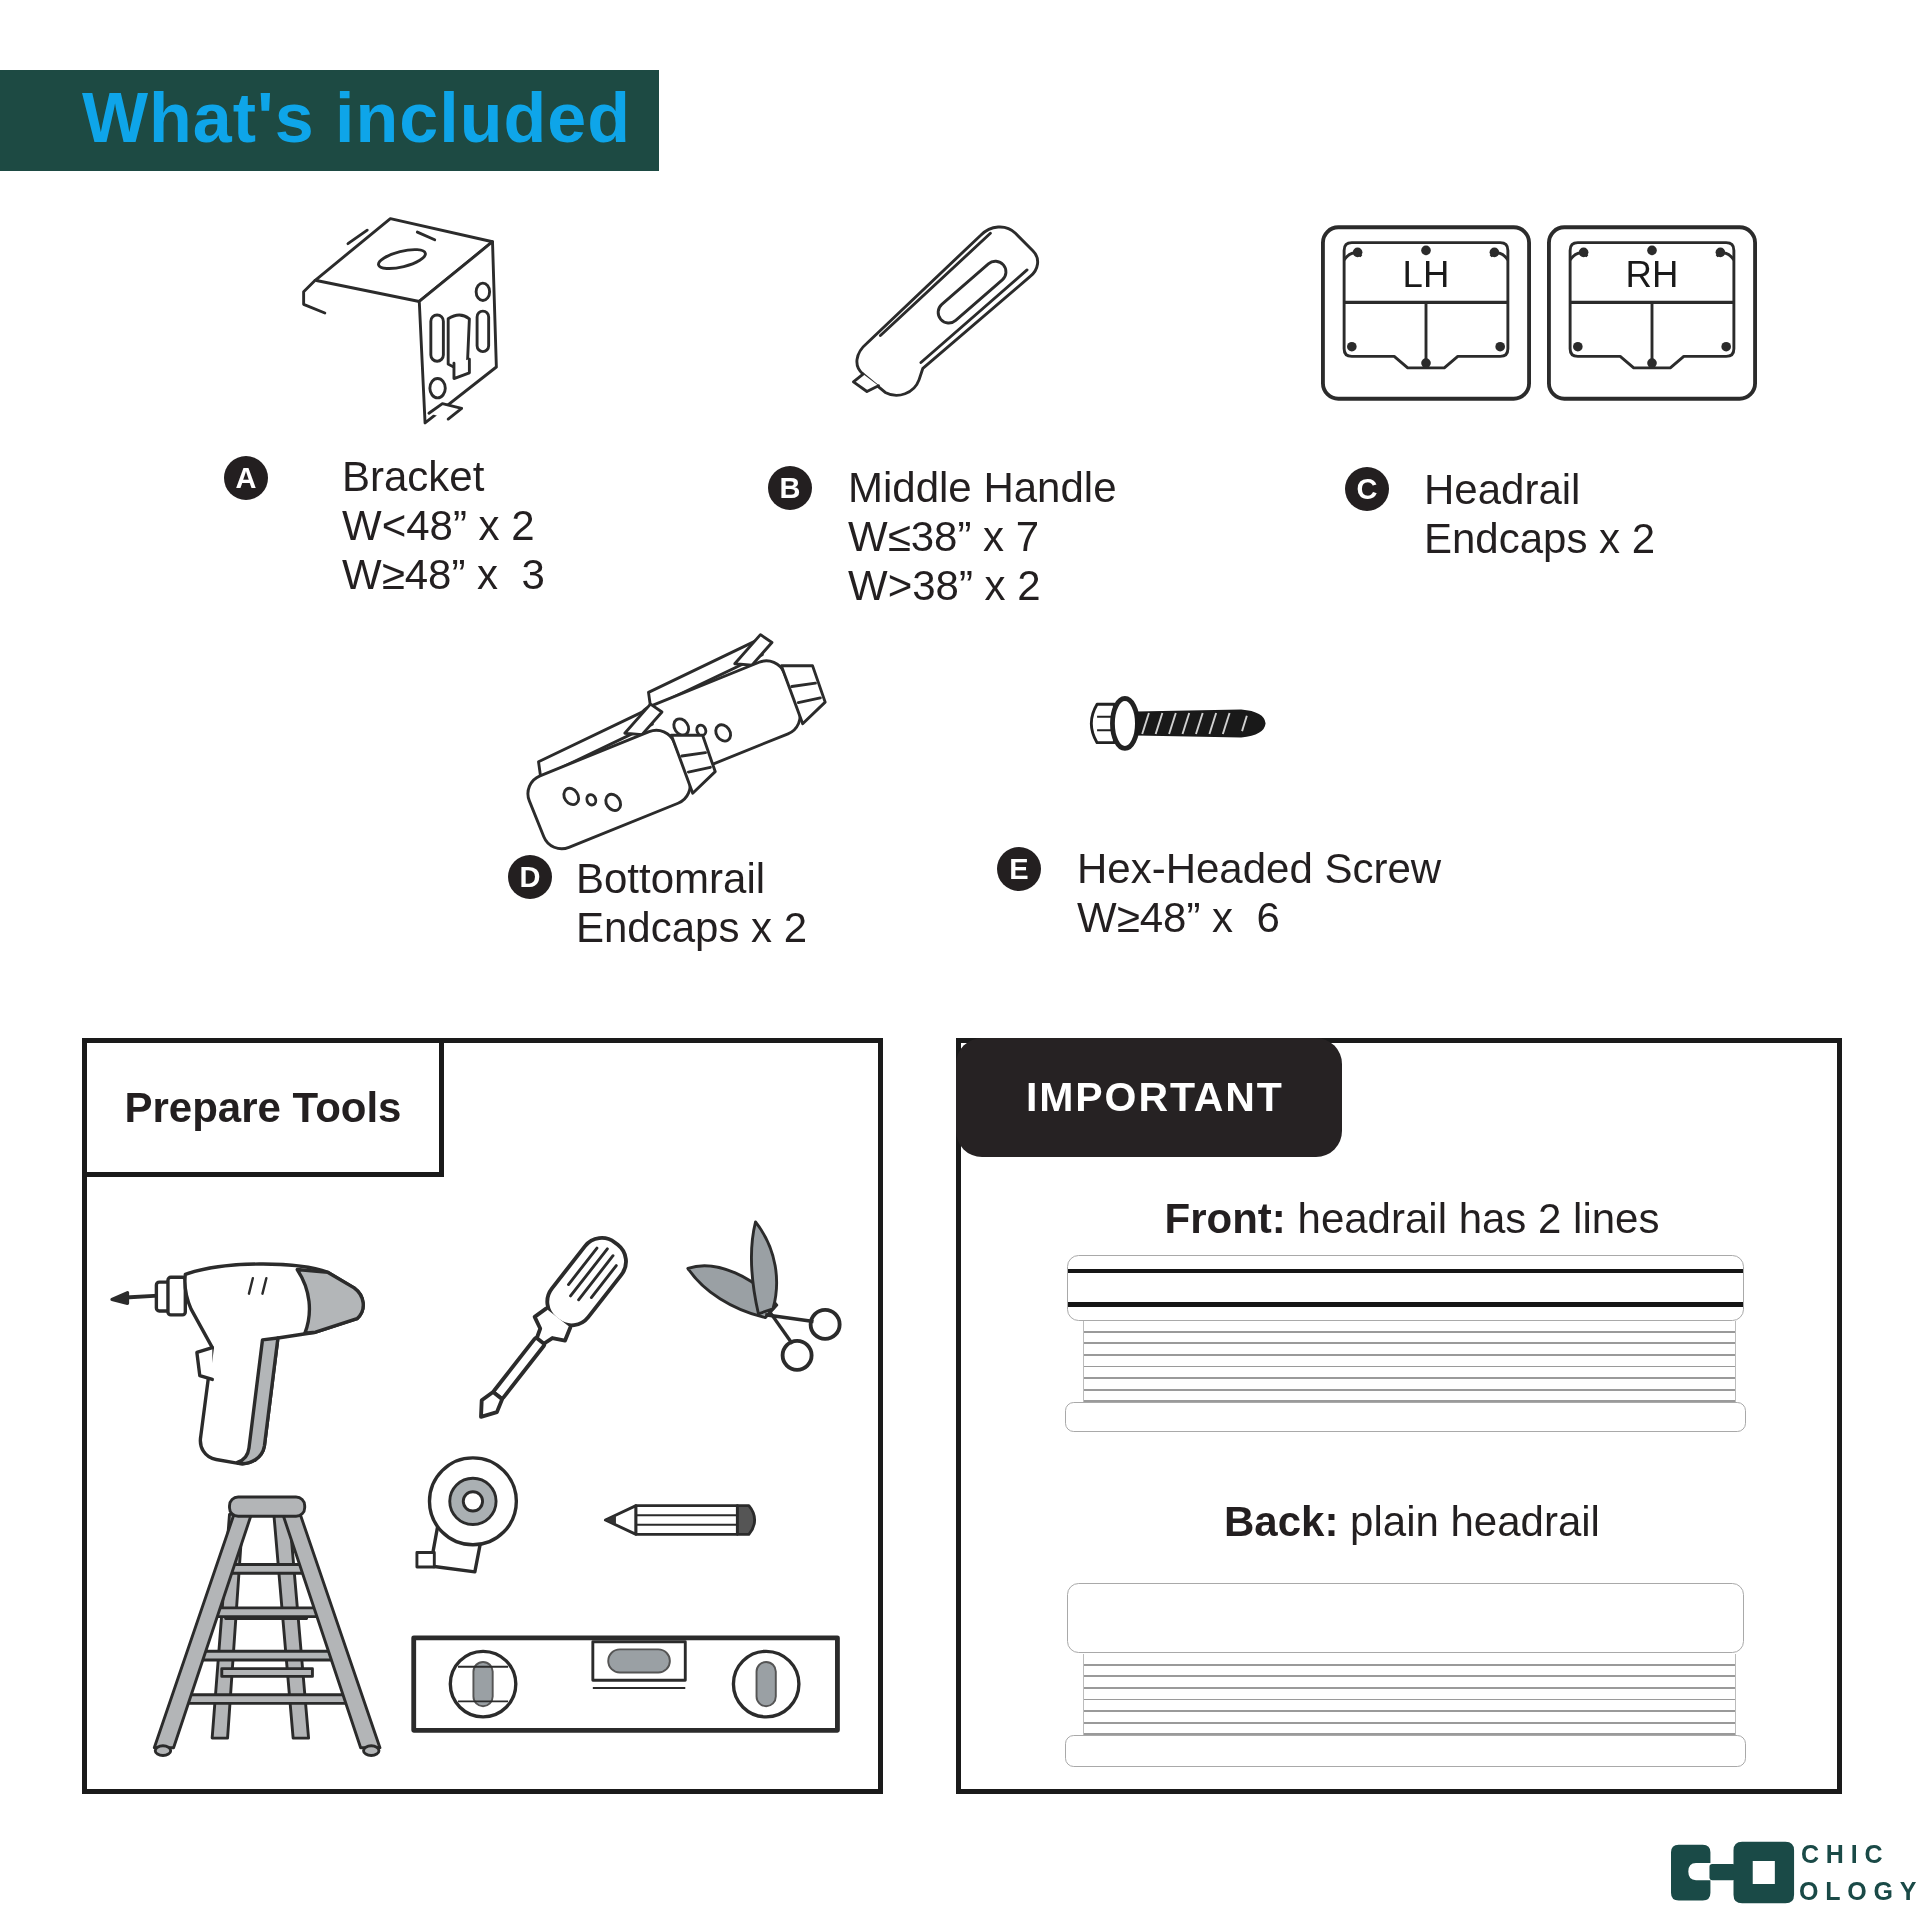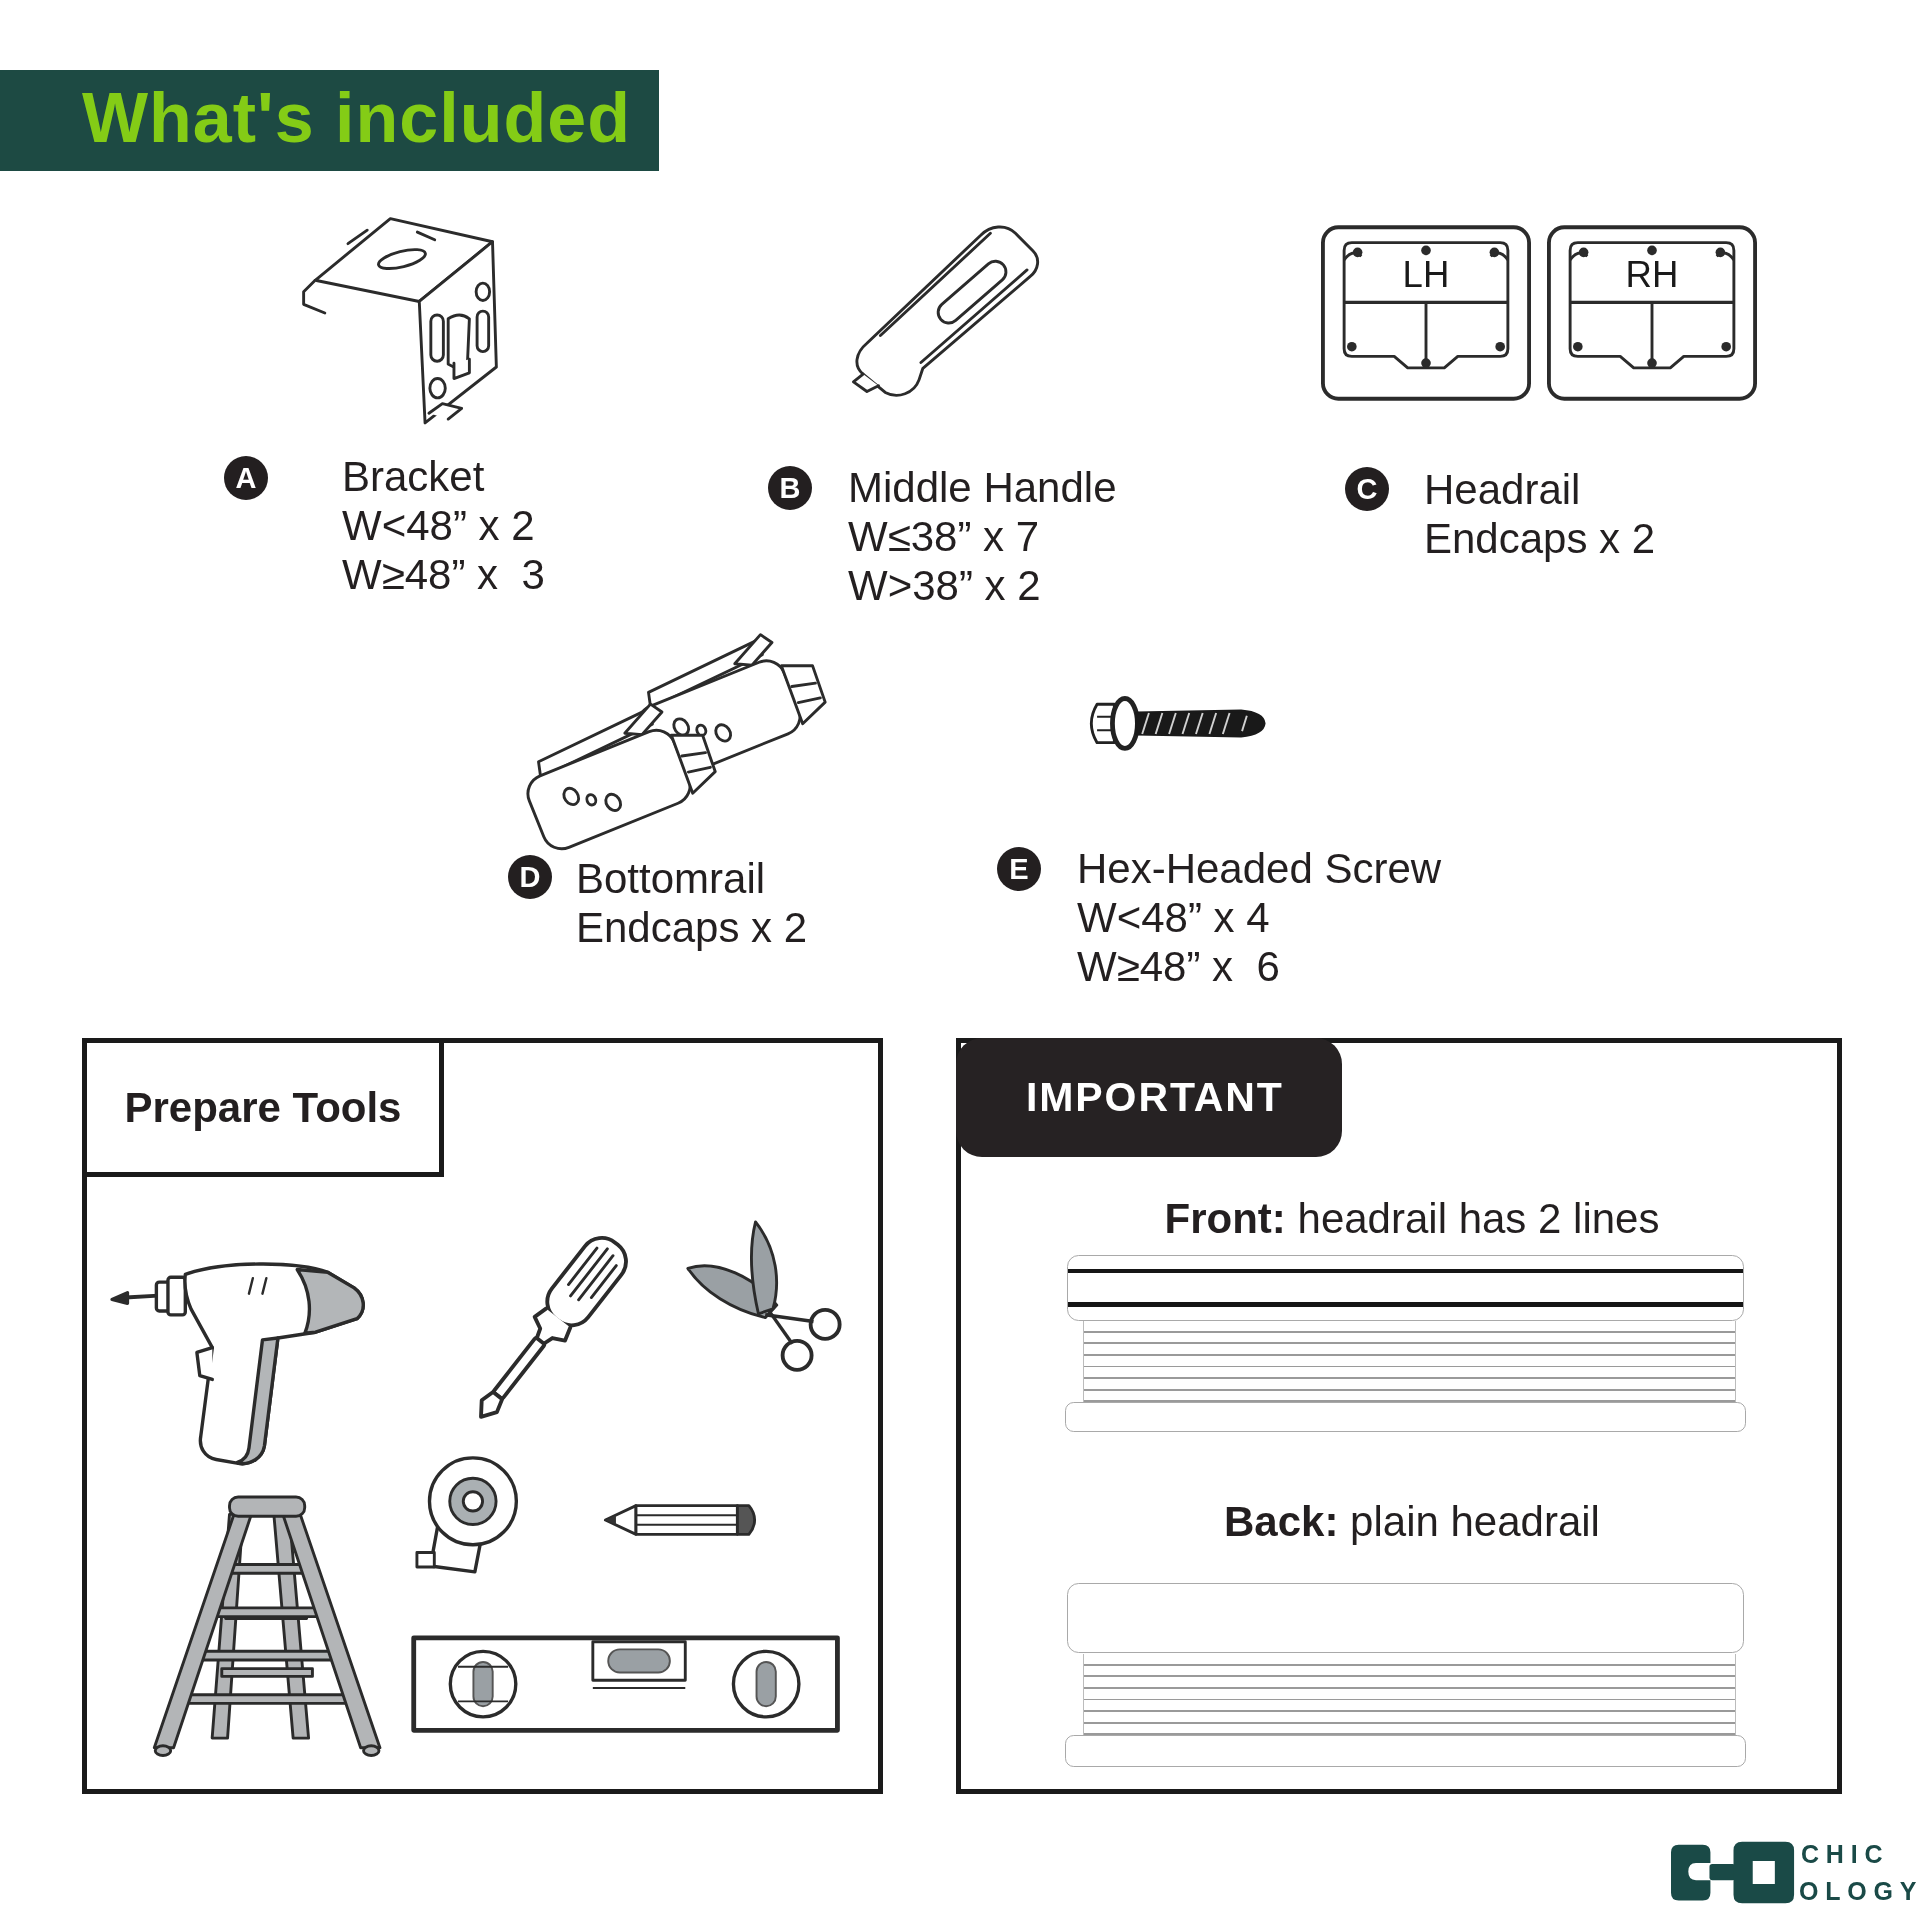--- a/index.html
+++ b/index.html
@@ -2,21 +2,21 @@
 <html><head>
 <meta charset="utf-8">
 <style>
   html,body{margin:0;padding:0;background:#ffffff;}
   #canvas{position:relative;width:1931px;height:1931px;background:#ffffff;overflow:hidden;
           font-family:"Liberation Sans",sans-serif;color:#231f20;}
   .abs{position:absolute;}
 
   
   .hdr-banner{left:0;top:70px;width:659px;height:101px;background:#1d4a43;}
-  .hdr-banner span{position:absolute;left:82px;top:7.7px;font-size:70px;font-weight:bold;color:#84cc16;letter-spacing:1px;}
+  .hdr-banner span{position:absolute;left:82px;top:7.7px;font-size:70px;font-weight:bold;color:#0ea5e9;letter-spacing:1px;}
 
   
   .badge{width:44px;height:44px;border-radius:50%;background:#231f20;color:#fff;
          font-size:29px;font-weight:bold;display:flex;align-items:center;justify-content:center;}
   .item-text{font-size:42px;line-height:49px;color:#231f20;}
   .item-text div{white-space:pre;}
 
   
   .panel{border:5.8px solid #1a1a1a;background:#fff;box-sizing:border-box;}
   .tools-title{left:82px;top:1038px;width:362px;height:139px;border:5.8px solid #1a1a1a;background:#fff;
@@ -162,21 +162,20 @@
       <line x1="132" y1="27" x2="125" y2="49"></line>
       <line x1="146" y1="27" x2="139" y2="49"></line>
       <line x1="164" y1="30" x2="159" y2="46"></line>
     </g>
   </svg>
   <div class="abs badge" style="left:997px;top:847px">
     <span>E</span>
   </div>
   <div class="abs item-text" style="left:1077px;top:844px">
     <div>Hex-Headed Screw</div>
-    <div>W&lt;48” x 4</div>
     <div>W≥48” x  6</div>
   </div>
 
   <div class="abs panel" style="left:82px;top:1038px;width:801px;height:756px"></div>
   <div class="abs tools-title">
     <span>Prepare Tools</span>
   </div>
 
   <svg class="abs" style="left:108px;top:1257px" width="280" height="217" viewBox="0 0 290 225" fill="none" stroke="#2b2b2b" stroke-width="3.5" stroke-linejoin="round" stroke-linecap="round">
     <path d="M4,44 l16,-7 l0,11 Z" fill="#2b2b2b"></path>

